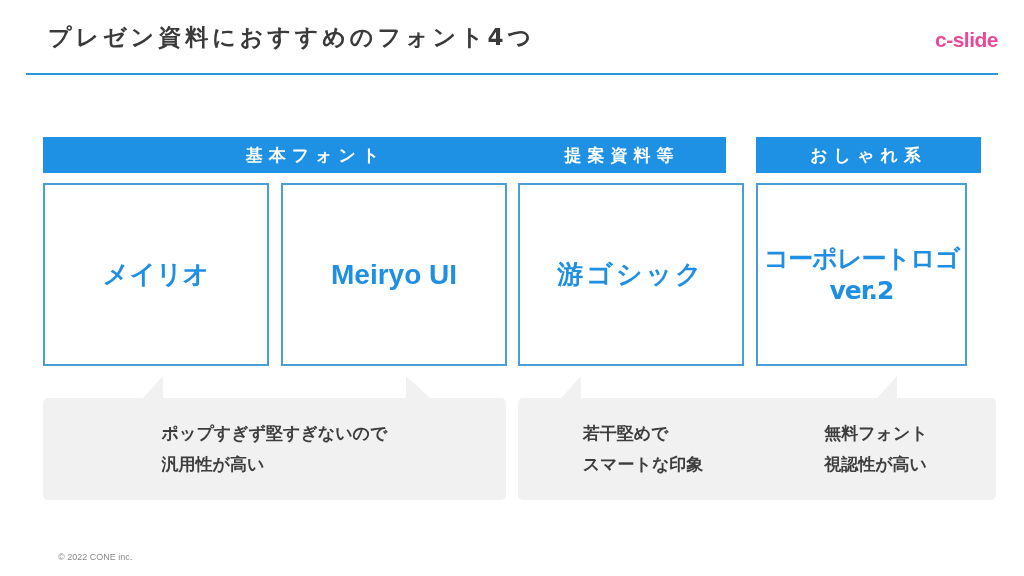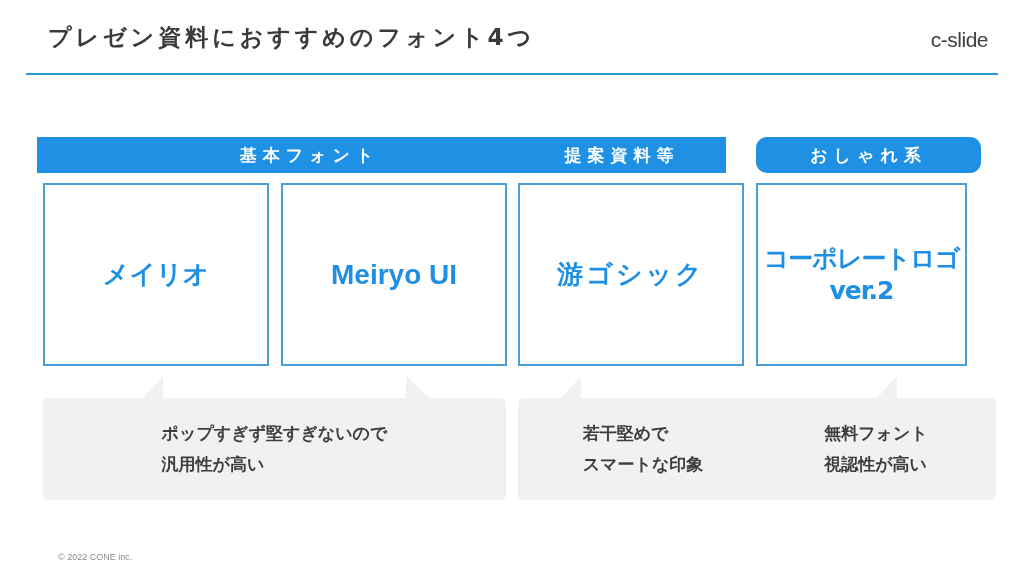--- a/index.html
+++ b/index.html
@@ -5,22 +5,22 @@
     html, body { margin: 0; padding: 0; }
     body {
       width: 1024px; height: 576px; background: #ffffff; position: relative; overflow: hidden;
       font-family: "DejaVu Sans", "Liberation Sans", sans-serif;
     }
     .title {
       position: absolute; left: 36px; top: 22px; font-size: 23px; font-weight: bold;
       color: #3a3a3a; letter-spacing: 4px; white-space: nowrap; margin-left: 12px;
     }
     .brand {
-      position: absolute; right: 36px; top: 28px; font-size: 21px; font-weight: normal;
-      color: #404040; font-family: "Liberation Sans", sans-serif; letter-spacing: -0.5px;
+      position: absolute; right: 26px; top: 28px; font-size: 21px; font-weight: bold;
+      color: #ec4899; font-family: "Liberation Sans", sans-serif; letter-spacing: -0.5px;
     }
     .rule {
       position: absolute; left: 26px; top: 73px; width: 972px; height: 2px; background: #2b95d9;
     }
     .header {
       position: absolute; top: 137px; height: 36px; background: #1f91e4; color: #ffffff;
       font-size: 17px; font-weight: bold; letter-spacing: 6px;
       display: flex; align-items: center; justify-content: center;
     }
     .box {
@@ -50,23 +50,23 @@
       margin-left: 40px;
     }
   </style>
 </head>
 <body>
 
 <div class="title">プレゼン資料におすすめのフォント4つ</div>
 <div class="brand">c-slide</div>
 <div class="rule"></div>
 
-<div class="header" style="left:37px; width:545px;">基本フォント</div>
+<div class="header" style="left:43px; width:545px;">基本フォント</div>
 <div class="header" style="left:518px; width:208px;">提案資料等</div>
-<div class="header" style="left:756px; width:225px;border-radius:11px;">おしゃれ系</div>
+<div class="header" style="left:756px; width:225px;">おしゃれ系</div>
 
 <div class="box" style="left:43px; width:226px;">
   <span class="label">メイリオ</span>
 </div>
 <div class="box" style="left:281px; width:226px;">
   <span class="label meiryo">Meiryo UI</span>
 </div>
 <div class="box" style="left:518px; width:226px;">
   <span class="label gothic">游ゴシック</span>
 </div>

